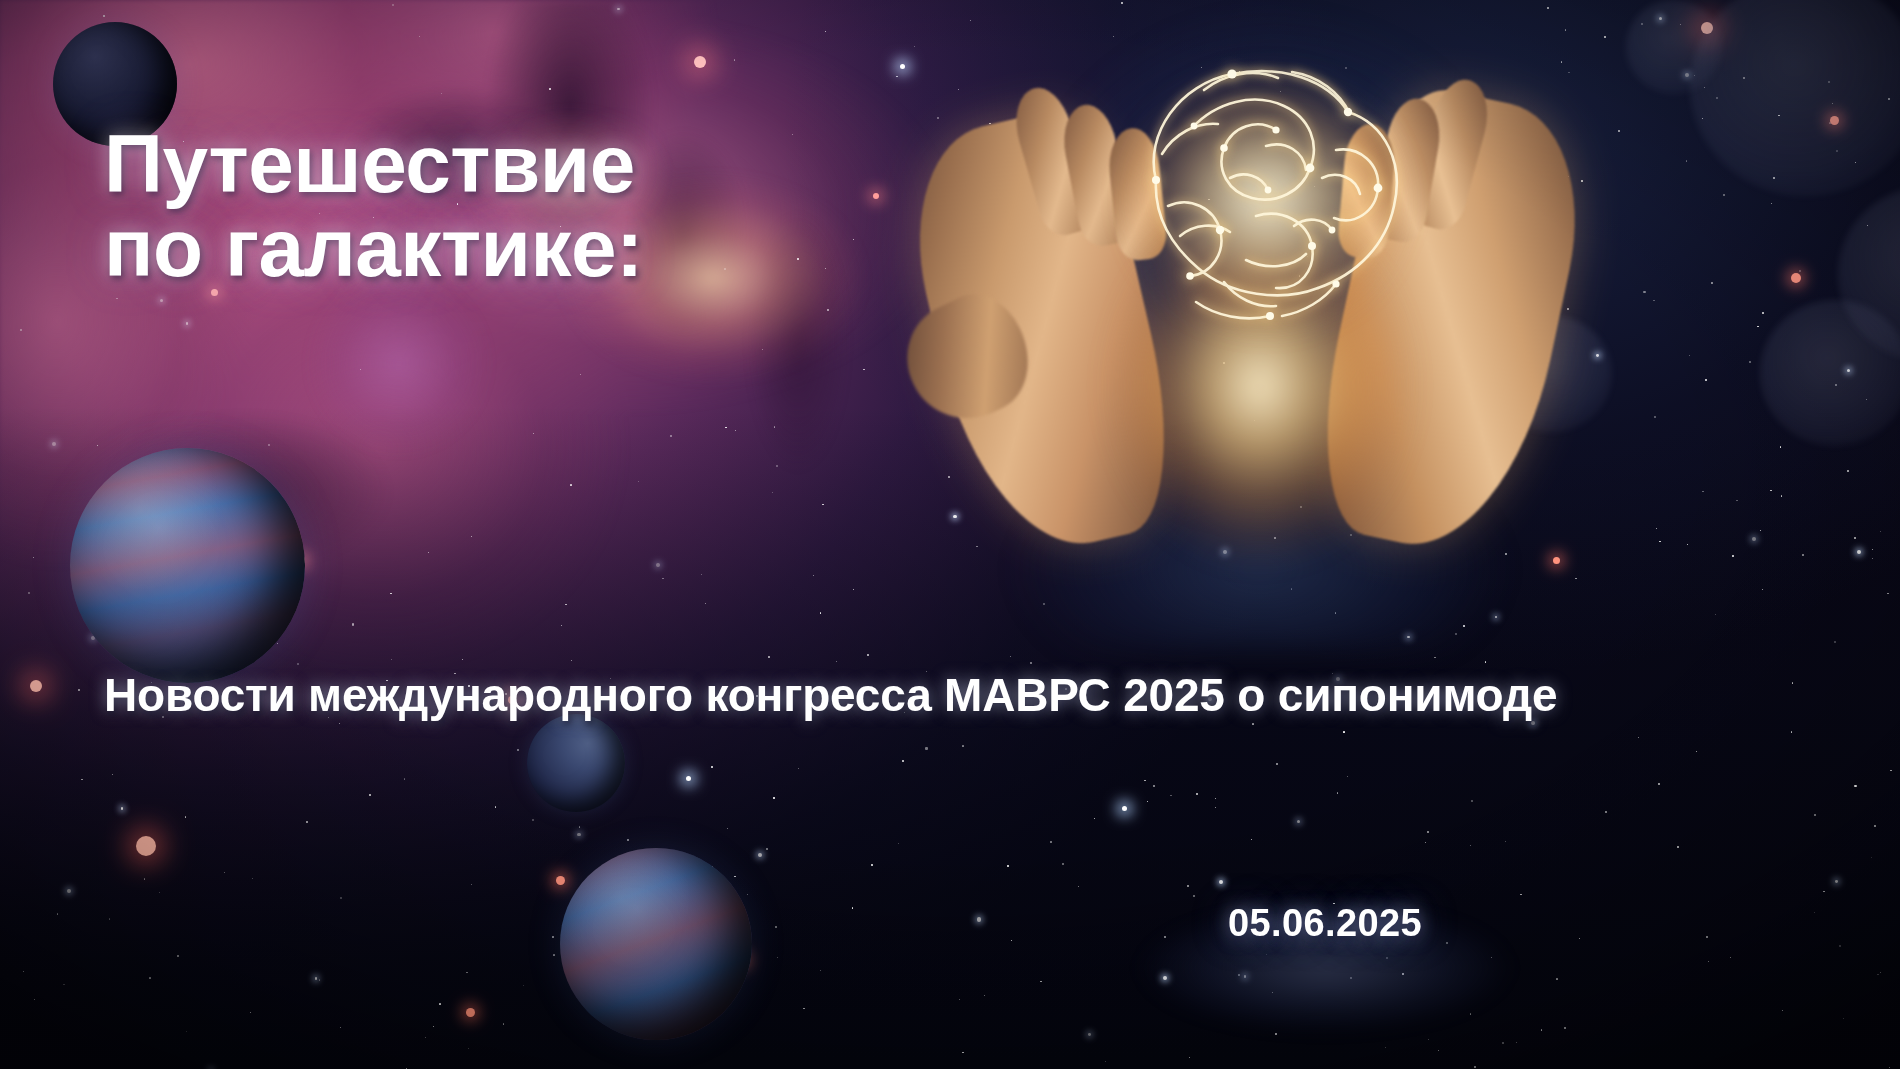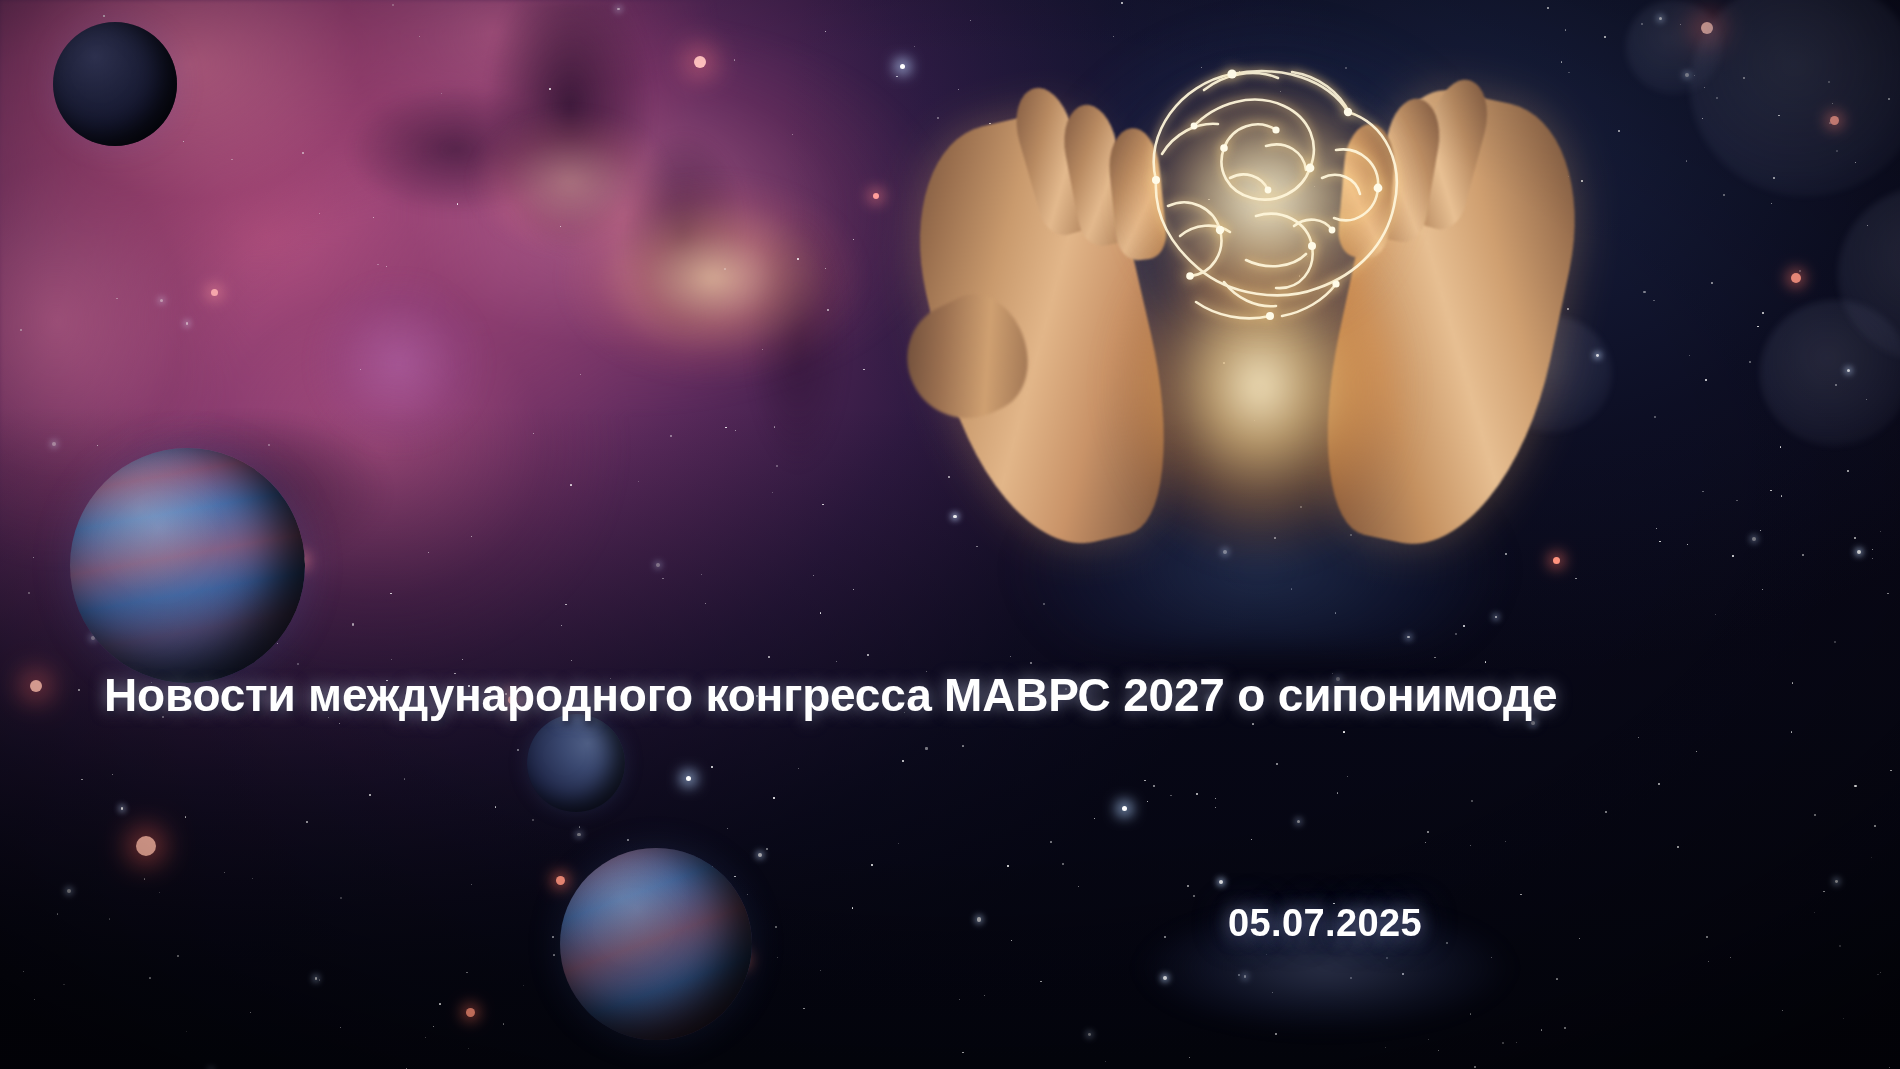--- a/index.html
+++ b/index.html
@@ -790,22 +790,24 @@
         <circle cx="172" cy="160" r="3.4"></circle>
         <circle cx="236" cy="200" r="3.4"></circle>
         <circle cx="98" cy="96" r="3.4"></circle>
       </g>
     </svg>
   </div>
 
   <div class="bg-layer" id="bg-vignette"></div>
 
   <div id="text-block">
+    <h1 id="title-main">Путешествие
+по галактике:</h1>
   </div>
 
-  <div id="news-line">Новости международного конгресса МАВРС 2027 о сипонимоде</div>
+  <div id="news-line">Новости международного конгресса МАВРС 2025 о сипонимоде</div>
 
   <div id="footer-glow"></div>
   <div id="footer-block">
-    <div class="footer-line">05.07.2025</div>
+    <div class="footer-line">05.06.2025</div>
   </div>
 
 </div>
 
 </body></html>

